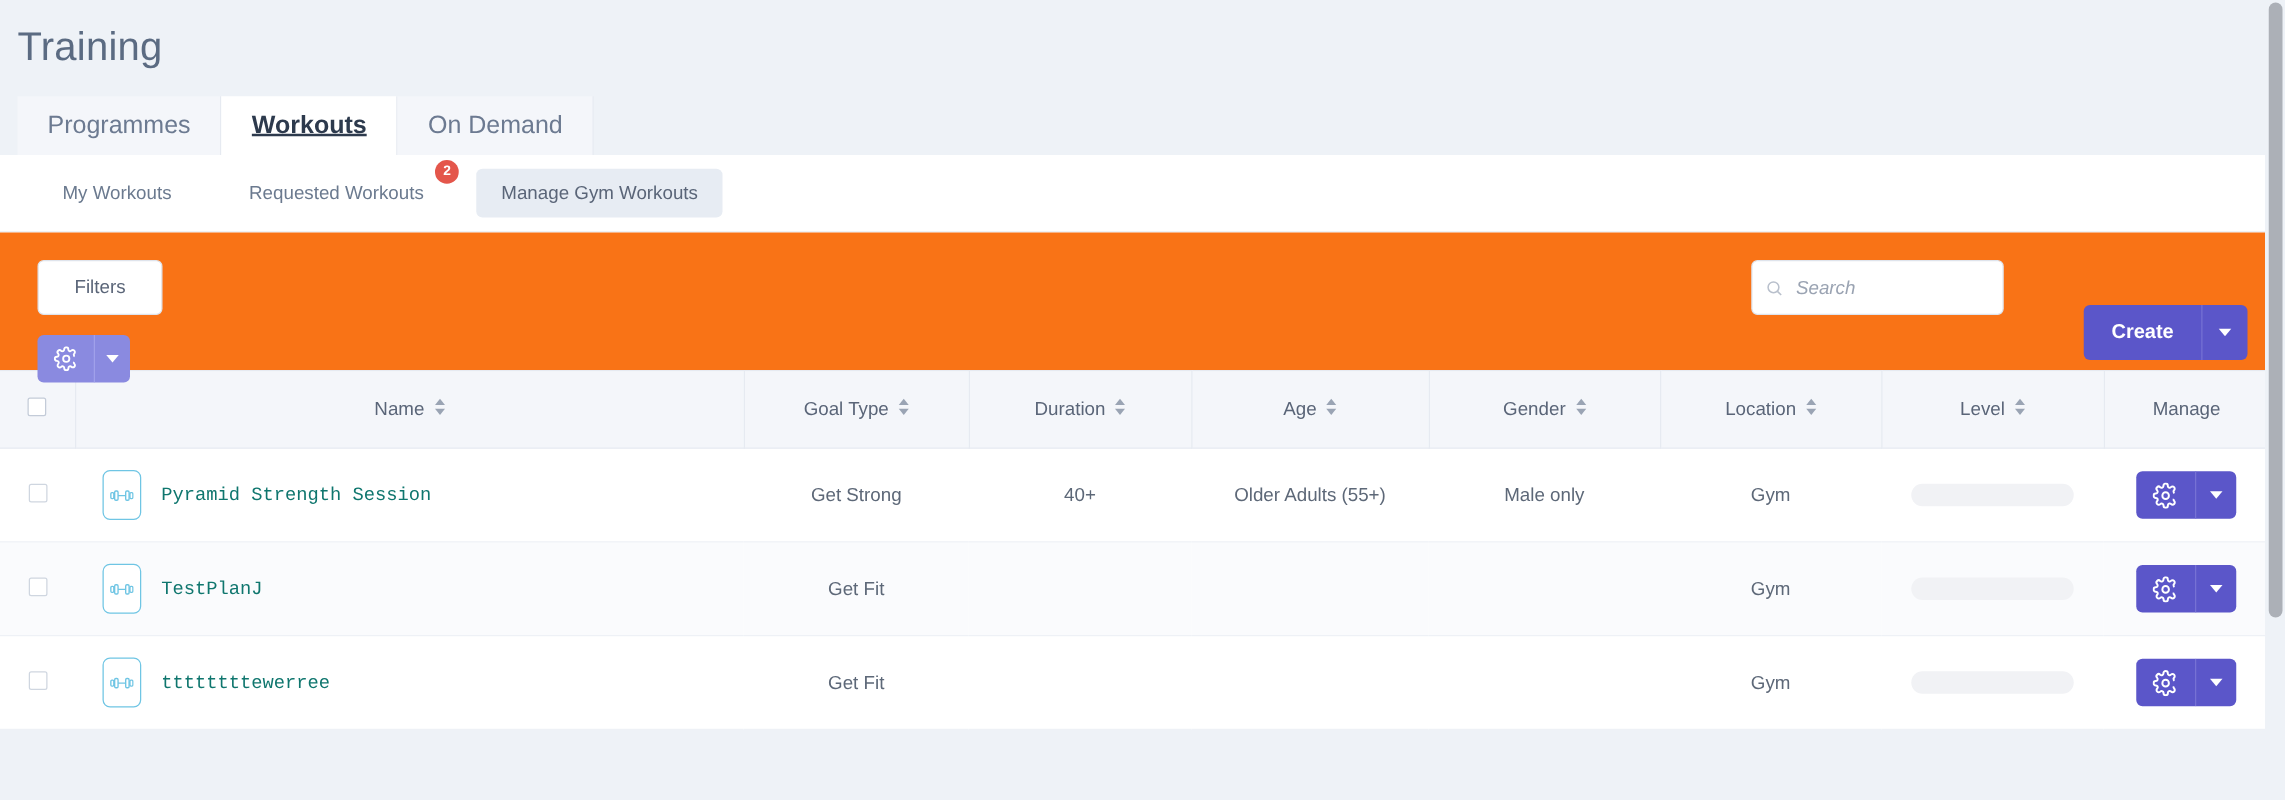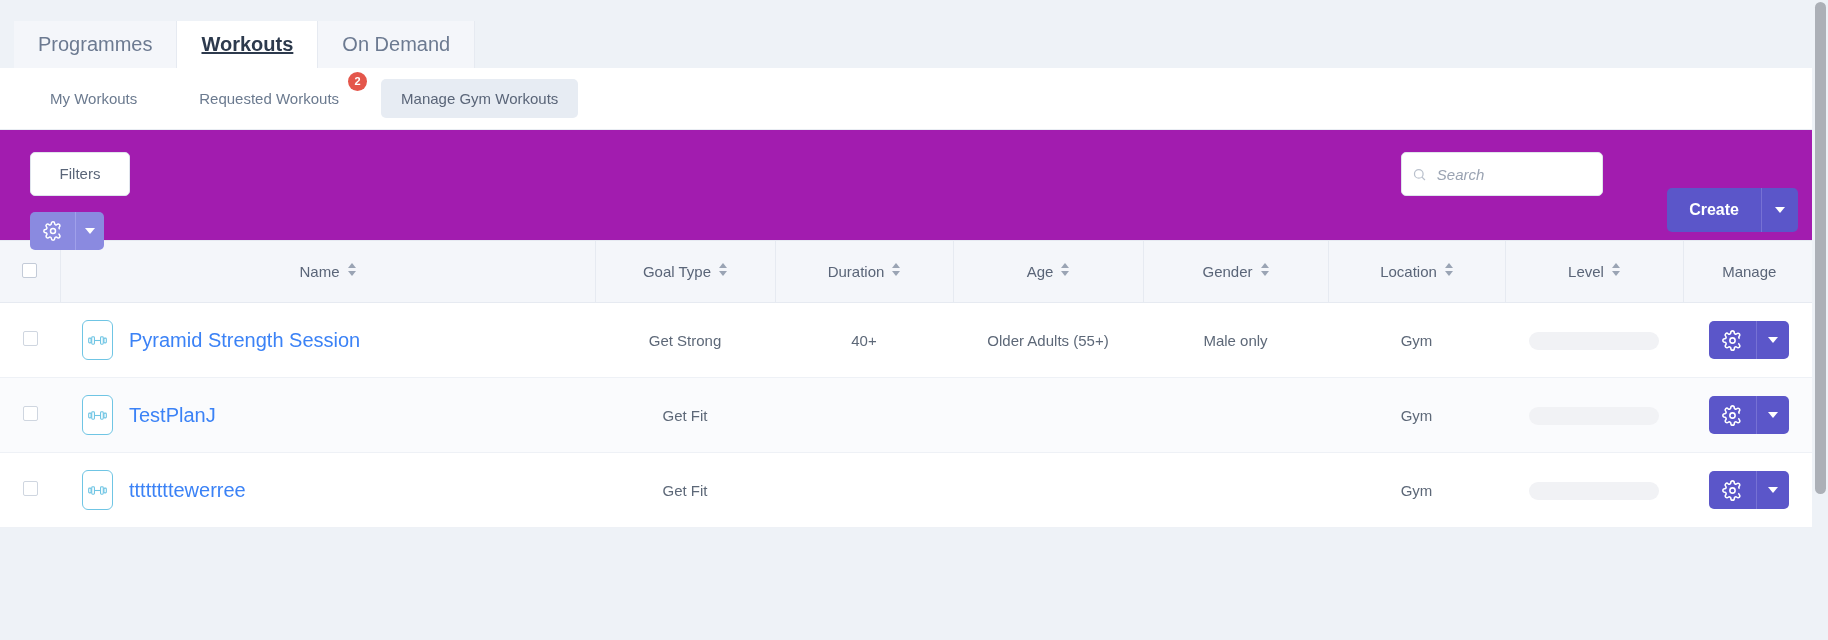--- a/index.html
+++ b/index.html
@@ -95,21 +95,21 @@
     font-weight: bold;
     line-height: 19px;
     text-align: center;
     padding: 0 2px;
   }
 
   
   .toolbar {
     position: relative;
     height: 110px;
-    background: #a21caf;
+    background: #f97316;
     padding: 0 44px;
   }
   .filters-btn {
     position: absolute;
     left: 30px; top: 22px;
     width: 100px; height: 44px;
     border: 1px solid #dfe4ec;
     border-radius: 5px;
     background: #fff;
     color: #5a6578;
@@ -246,21 +246,21 @@
     border-radius: 6px;
     display: inline-flex;
     align-items: center; justify-content: center;
     background: #fff;
   }
   .name-cell {
     text-align: left;
     padding-left: 0;
   }
   .name-flex { display: flex; align-items: center; gap: 16px; padding-left: 22px; }
-  .name-txt { color: #3b82f6; font-size: 20px; }
+  .name-txt { color: #0f766e; font-size: 15px; font-family: Liberation Mono, monospace; }
 
   .level-bar {
     width: 130px; height: 18px;
     border-radius: 9px;
     background: #f1f2f5;
     overflow: hidden;
     display: inline-block;
     vertical-align: middle;
   }
   .level-fill {
@@ -307,20 +307,21 @@
     width: 11px; height: 492px;
     background: #acb0b7;
     border-radius: 6px;
   }
 </style>
 </head>
 <body>
 
 <div id="app">
 
+  <div class="page-title">Training</div>
 
   <div class="tabbar">
     <div class="tab">Programmes</div>
     <div class="tab active">Workouts</div>
     <div class="tab">On Demand</div>
   </div>
 
   <div class="panel">
 
     <div class="subtabs">

